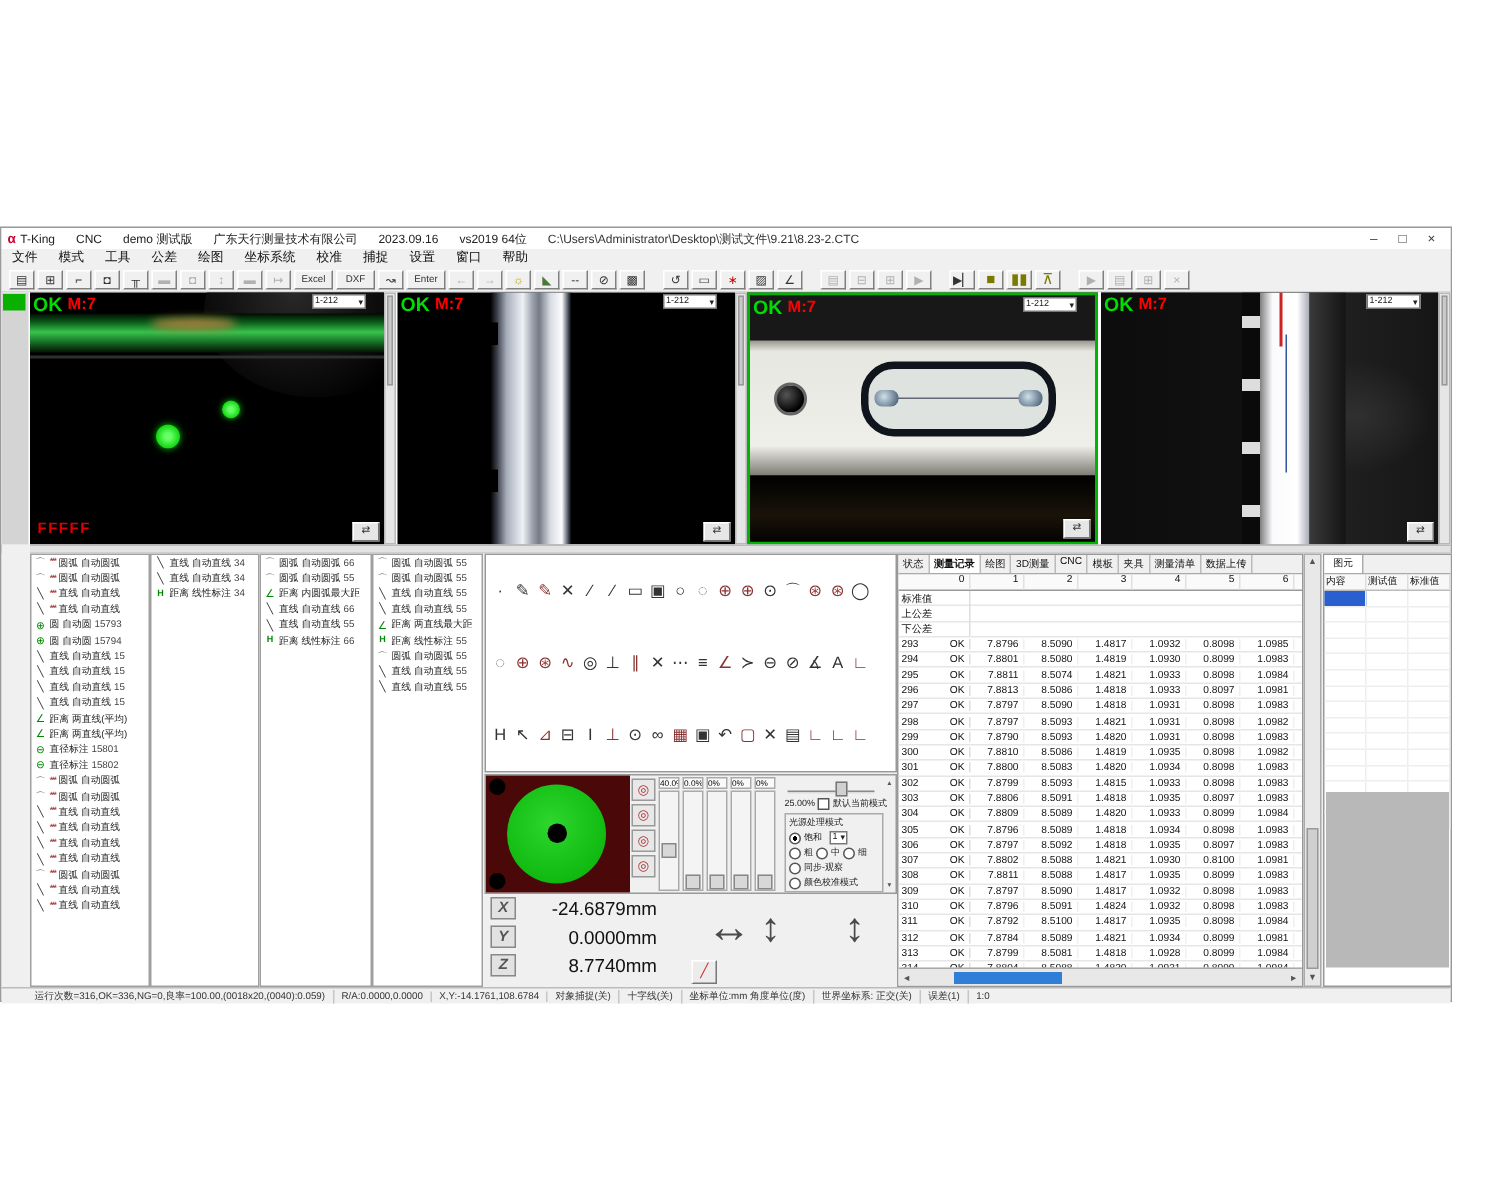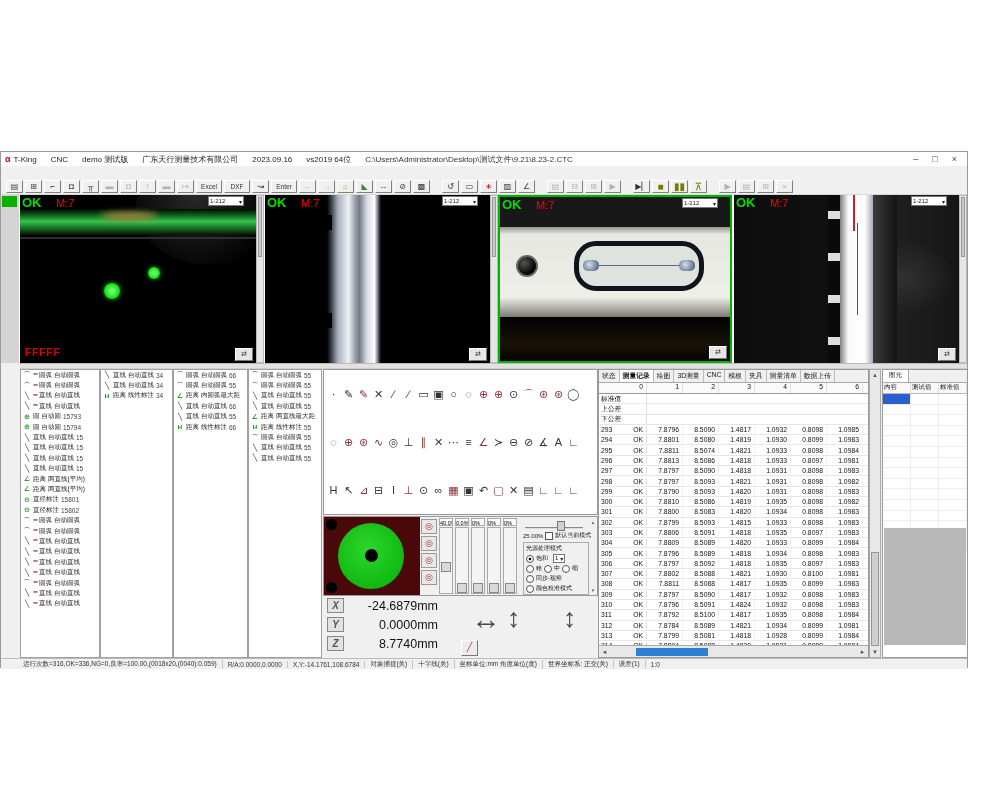--- a/index.html
+++ b/index.html
@@ -37,21 +37,21 @@
   .leftstrip{position:absolute;left:0;top:0;width:18px;height:168px;background:#d4d4d4;}
   .greensq{width:15px;height:11px;background:#0ab000;margin:1px;}
   .cam{position:absolute;top:0;height:168px;background:#000;overflow:hidden;}
   .cam1{left:19px;width:236px;}
   .cam2{left:264px;width:225px;}
   .cam3{left:497px;width:234px;border:2px solid #00b400;box-sizing:border-box;}
   .cam4{left:733px;width:225px;}
   .vsb{position:absolute;top:0;width:8px;height:168px;background:#e6e6e6;border:1px solid #b8b8b8;box-sizing:border-box;}
   .vthumb{margin:1px;height:58px;background:#c9c9c9;border:1px solid #999;}
   .ok{position:absolute;top:0;left:2px;color:#0d0;font-weight:bold;font-size:13px;z-index:5;}
-  .mlab{position:absolute;top:2px;left:25px;color:#f00;font-weight:normal;font-size:11px;z-index:5;margin-left:11px;}
+  .mlab{position:absolute;top:2px;left:25px;color:#f00;font-weight:bold;font-size:11px;z-index:5;}
   .camcombo{position:absolute;top:1px;right:12px;width:36px;height:10px;background:#fff;border:1px solid #777;
             font-size:6px;display:flex;align-items:center;justify-content:space-between;padding:0 1px;
             color:#222;z-index:5;box-sizing:border-box;}
   .panbtn{position:absolute;bottom:2px;right:3px;width:16px;height:11px;background:#e6e6e6;z-index:5;
           border:1px solid;border-color:#fff #777 #777 #fff;font-size:7px;line-height:9px;text-align:center;color:#333;}
   .ffff{position:absolute;bottom:5px;left:5px;color:#d00;font-size:10px;font-weight:bold;letter-spacing:1px;z-index:5;}
   
   .s1sphere{position:absolute;right:-30px;top:-45px;width:150px;height:115px;border-radius:50%;
             background:radial-gradient(circle at 40% 40%,#282828,#000 72%);}
   .s1band{position:absolute;left:0;top:14px;width:100%;height:26px;
@@ -213,20 +213,33 @@
       <span class="tpart">2023.09.16</span>
       <span class="tpart">vs2019 64位</span>
       <span class="tpart tpath">C:\Users\Administrator\Desktop\测试文件\9.21\8.23-2.CTC</span>
       <span class="wbtns">
         <span class="wbtn">–</span>
         <span class="wbtn">□</span>
         <span class="wbtn">×</span>
       </span>
     </div>
 
+    <div class="menubar" id="menubar">
+        <span class="mitem">文件</span>
+        <span class="mitem">模式</span>
+        <span class="mitem">工具</span>
+        <span class="mitem">公差</span>
+        <span class="mitem">绘图</span>
+        <span class="mitem">坐标系统</span>
+        <span class="mitem">校准</span>
+        <span class="mitem">捕捉</span>
+        <span class="mitem">设置</span>
+        <span class="mitem">窗口</span>
+        <span class="mitem">帮助</span>
+      </div>
 
     <div class="toolbar" id="toolbarEl">
         <button class="tbtn">▤</button>
         <button class="tbtn">⊞</button>
         <button class="tbtn">⌐</button>
         <button class="tbtn">◘</button>
         <button class="tbtn">╥</button>
         <button class="tbtn gray">▬</button>
         <button class="tbtn gray">◘</button>
         <button class="tbtn gray">↕</button>

